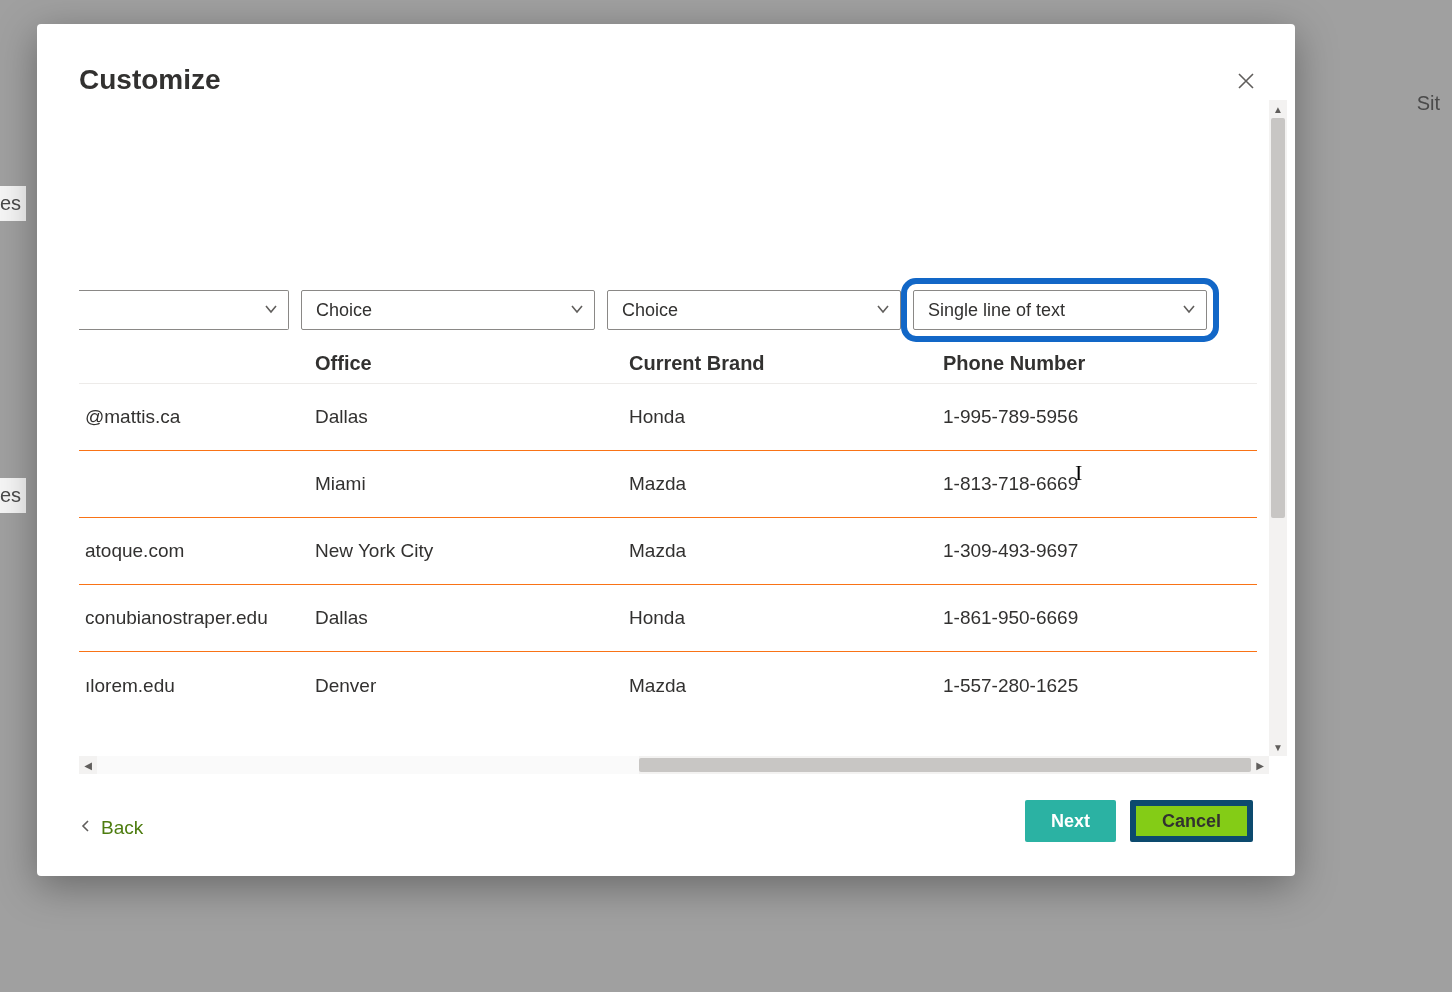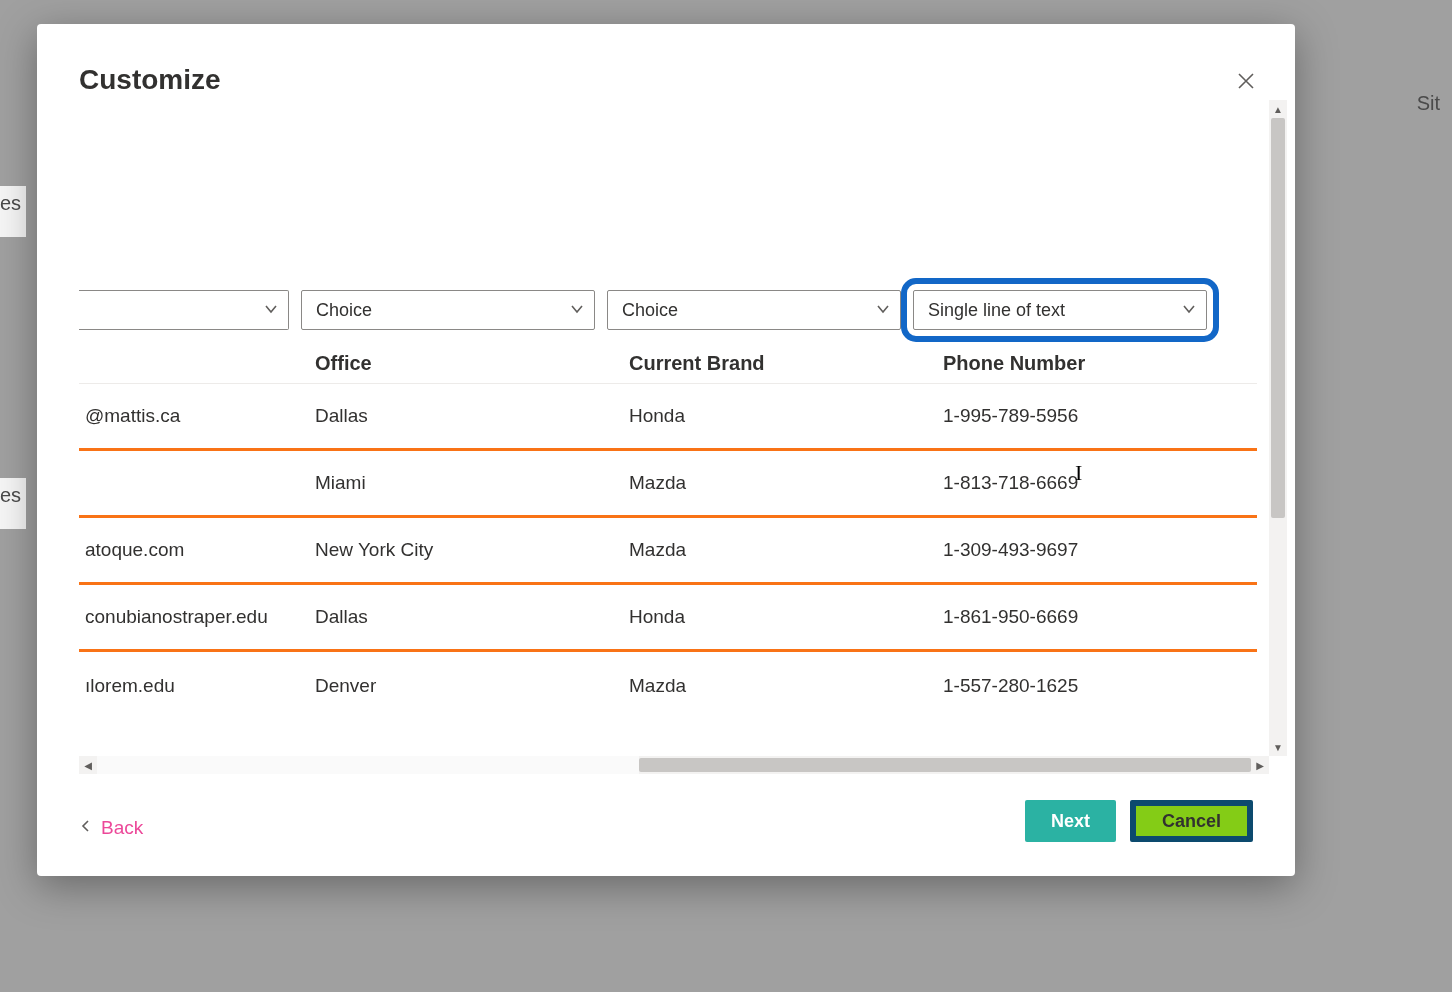--- a/index.html
+++ b/index.html
@@ -2,21 +2,21 @@
 <html><head>
 <meta charset="utf-8">
 <style>
   * { box-sizing: border-box; margin: 0; padding: 0; }
   html, body { width: 1452px; height: 992px; font-family: "Segoe UI", Arial, sans-serif; }
   body { background: #a0a0a0; position: relative; overflow: hidden; }
 
   
   .bg-hint {
     position: absolute; left: 0; color: #4a4a4a; font-size: 20px;
-    background: #f5f5f5; padding: 6px 8px 22px 0;
+    background: #f5f5f5; padding: 6px 8px 6px 0;
   }
   .bg-hint.mid { top: 186px; width: 26px; text-align: right;}
   .bg-hint.mid2 { top: 478px; width: 26px; text-align: right;}
   .bg-right {
     position: absolute; right: 12px; top: 88px; color: #4a4a4a; font-size: 20px;
     padding: 4px 0 4px 6px;
   }
 
   .modal {
     position: absolute;
@@ -87,21 +87,21 @@
     margin-top: 14px;
     width: 100%;
   }
   .thead, .trow {
     display: grid;
     grid-template-columns: 230px 314px 314px 314px;
     align-items: center;
   }
   .thead { height: 40px; border-bottom: 1px solid #edebe9;}
   .th { font-size: 20px; font-weight: 700; color: #323130; padding-left: 6px;}
-  .trow { height: 67px; border-bottom: 3px solid #f97316; font-size: 19px; color: #323130;}
+  .trow { height: 67px; border-bottom: 1px solid #f97316; font-size: 19px; color: #323130;}
   .td { padding-left: 6px; white-space: nowrap; overflow: hidden; }
 
   
   .vscroll {
     position: absolute;
     right: 0; top: 0; bottom: 32px;
     width: 18px;
     background: #f3f2f1;
   }
   .vscroll .up, .vscroll .down {
@@ -136,21 +136,21 @@
     position:absolute; top:0; bottom:0; left:18px; width:542px; background:#fafafa;
   }
 
   .modal-footer {
     height: 80px;
     padding: 0 42px 30px 42px;
     display: flex; align-items: center; justify-content: space-between;
   }
   .back-link {
     display: flex; align-items: center; gap: 8px;
-    color: #ec4899; font-size: 19px; cursor: pointer; margin-top: 13px;
+    color: #4d7c0f; font-size: 19px; cursor: pointer; margin-top: 13px;
   }
   .back-link .chev { font-size: 18px; }
   .footer-buttons { display: flex; gap: 14px; }
   .btn {
     height: 42px; padding: 0 26px;
     font-size: 18px; font-weight: 600;
     border-radius: 2px; cursor: pointer;
     display: flex; align-items: center; justify-content: center;
   }
   .btn-primary { background: #2bb2a3; color: #ffffff; border: none; }

